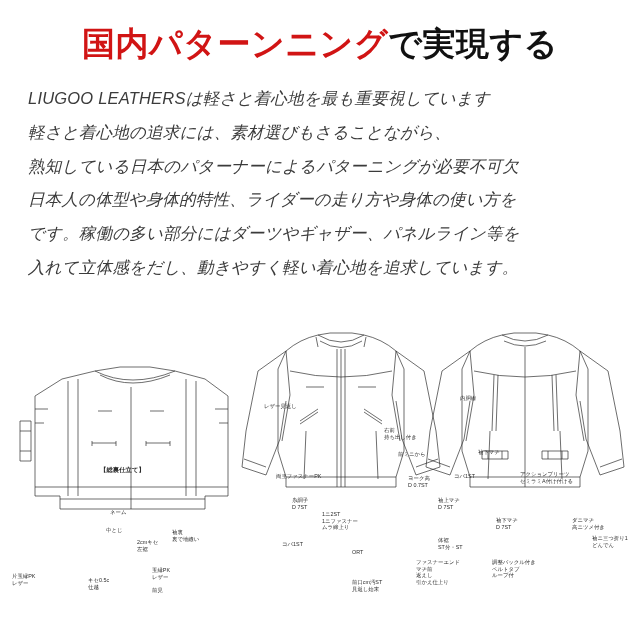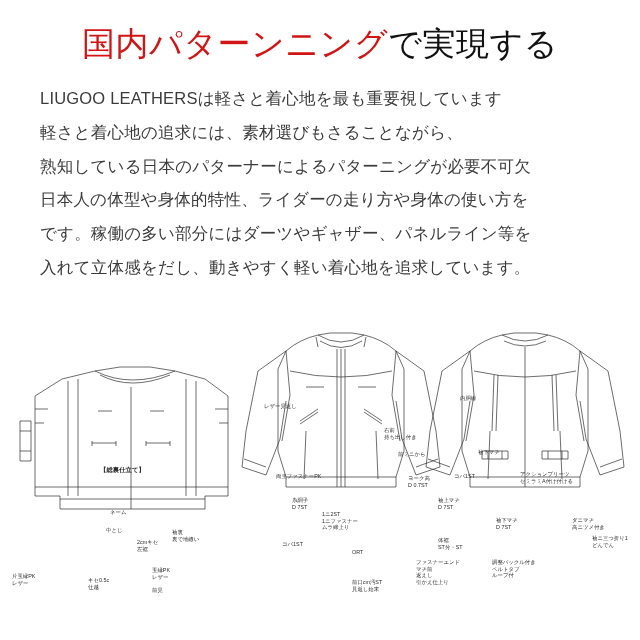--- a/index.html
+++ b/index.html
@@ -21,32 +21,33 @@
     box-sizing: border-box;
   }
 
   
   .headline {
     padding: 22px 18px 2px 18px;
     text-align: center;
   }
   .headline-line {
     font-size: 33px;
-    font-weight: normal;
+    font-weight: bold;
     letter-spacing: 0.5px;
     line-height: 1.33;
     white-space: nowrap;
     color: #111111;
   }
   .hl-red { color: #d11414; }
   .hl-black { color: #111111; }
 
   
   .body-copy {
-    padding: 14px 40px 0 40px;
+    padding: 14px 40px 0 28px;
+    font-style: italic;
   }
   .body-line {
     font-size: 16.5px;
     line-height: 2.05;
     color: #3b3b3b;
     white-space: nowrap;
     letter-spacing: 0.2px;
   }
 
   

